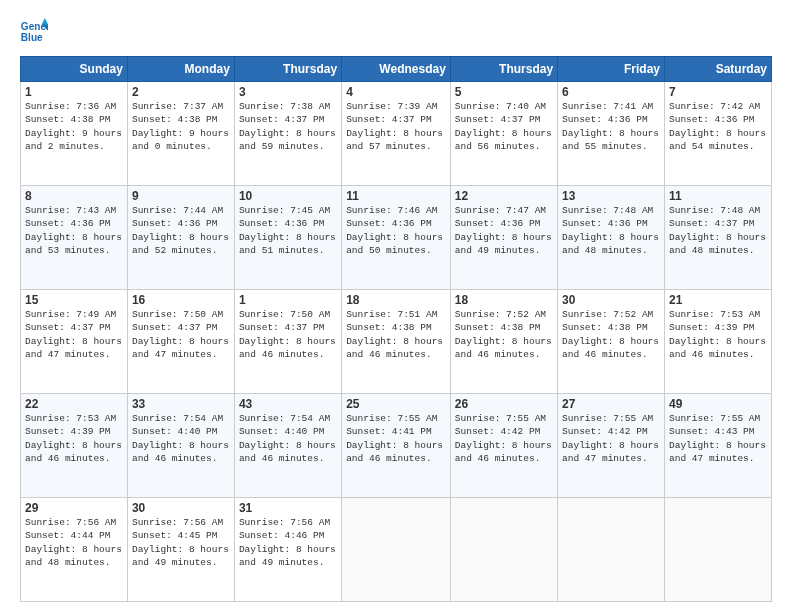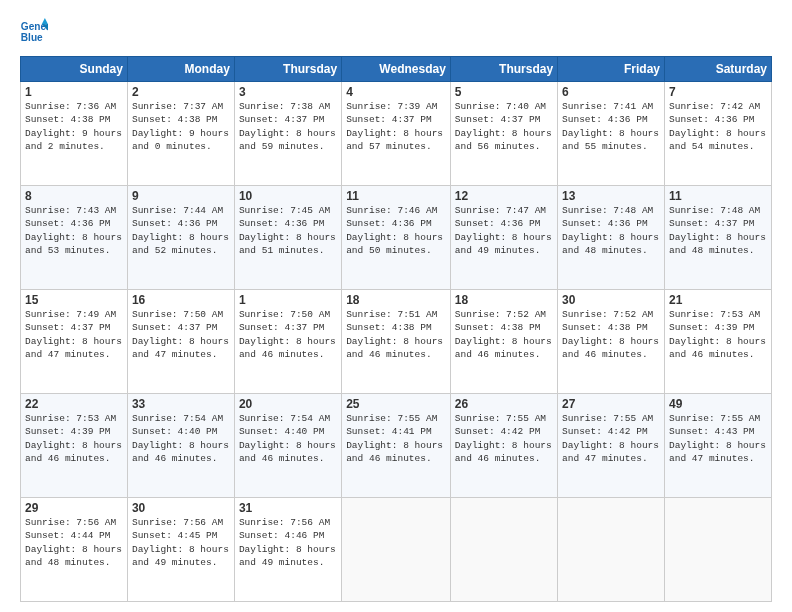--- a/index.html
+++ b/index.html
@@ -214,21 +214,21 @@
         <tr class="row-alt">
           <td>
             <span class="day-num">22</span>
             <div class="cell-content">Sunrise: 7:53 AM<br>Sunset: 4:39 PM<br>Daylight: 8 hours and 46 minutes.</div>
           </td>
           <td>
             <span class="day-num">33</span>
             <div class="cell-content">Sunrise: 7:54 AM<br>Sunset: 4:40 PM<br>Daylight: 8 hours and 46 minutes.</div>
           </td>
           <td>
-            <span class="day-num">20</span>
+            <span class="day-num">43</span>
             <div class="cell-content">Sunrise: 7:54 AM<br>Sunset: 4:40 PM<br>Daylight: 8 hours and 46 minutes.</div>
           </td>
           <td>
             <span class="day-num">25</span>
             <div class="cell-content">Sunrise: 7:55 AM<br>Sunset: 4:41 PM<br>Daylight: 8 hours and 46 minutes.</div>
           </td>
           <td>
             <span class="day-num">26</span>
             <div class="cell-content">Sunrise: 7:55 AM<br>Sunset: 4:42 PM<br>Daylight: 8 hours and 46 minutes.</div>
           </td>

